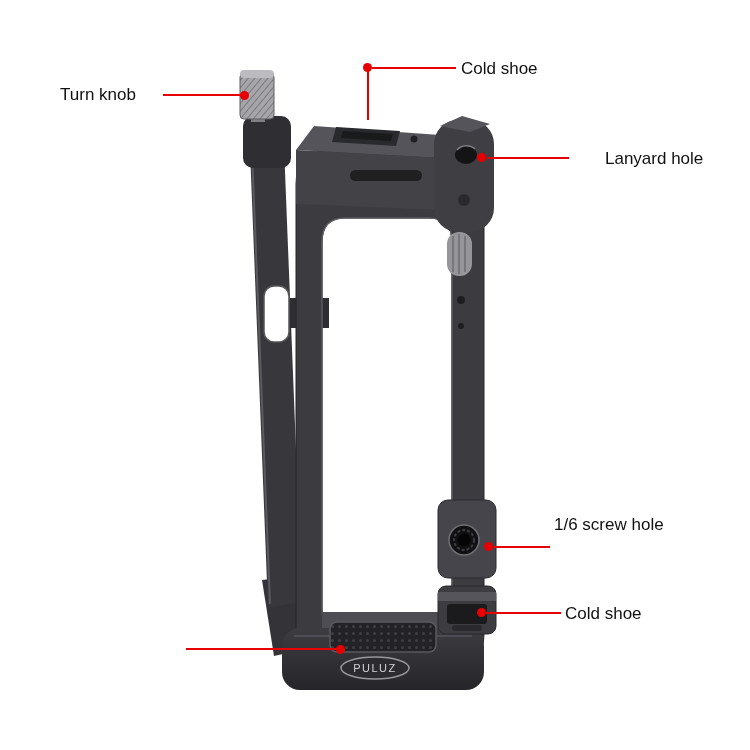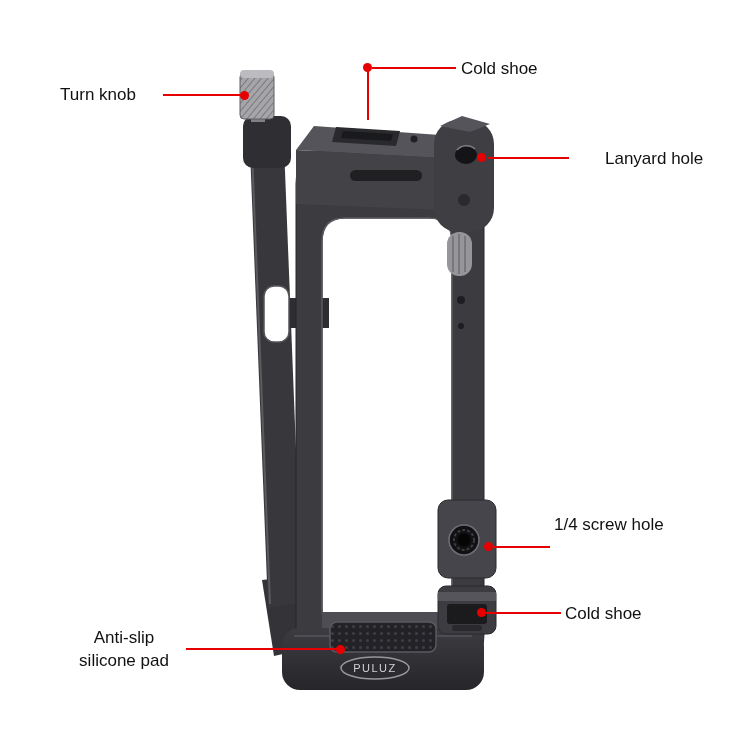--- a/index.html
+++ b/index.html
@@ -136,29 +136,25 @@
   <div class="label" style="left:461px; top:57px;">Cold shoe</div>
   <div class="hline" style="left:372px; top:67px; width:84px;"></div>
   <div class="vline" style="left:367px; top:71px; height:49px;"></div>
   <div class="dot" style="left:363px; top:63px;"></div>
 
   <div class="label" style="left:573px; top:147px;margin-left:32px;">Lanyard hole</div>
   <div class="hline" style="left:487px; top:157px; width:82px;"></div>
   <div class="dot" style="left:477px; top:153px;"></div>
 
   <div class="label" style="left:554px; top:513px;">
-    <span>1/4 screw hole</span>
+    <span>1/6 screw hole</span>
   </div>
   <div class="hline" style="left:493px; top:546px; width:57px;"></div>
   <div class="dot" style="left:484px; top:542px;"></div>
 
   <div class="label" style="left:565px; top:602px;">Cold shoe</div>
   <div class="hline" style="left:486px; top:612px; width:75px;"></div>
   <div class="dot" style="left:477px; top:608px;"></div>
 
-  <div class="label align-center" style="left:64px; top:626px; width:120px;">
-    <span>Anti-slip</span>
-    <span>silicone pad</span>
-  </div>
   <div class="hline" style="left:186px; top:648px; width:152px;"></div>
   <div class="dot" style="left:336px; top:645px;"></div>
 
 </div>
 
 </body></html>

